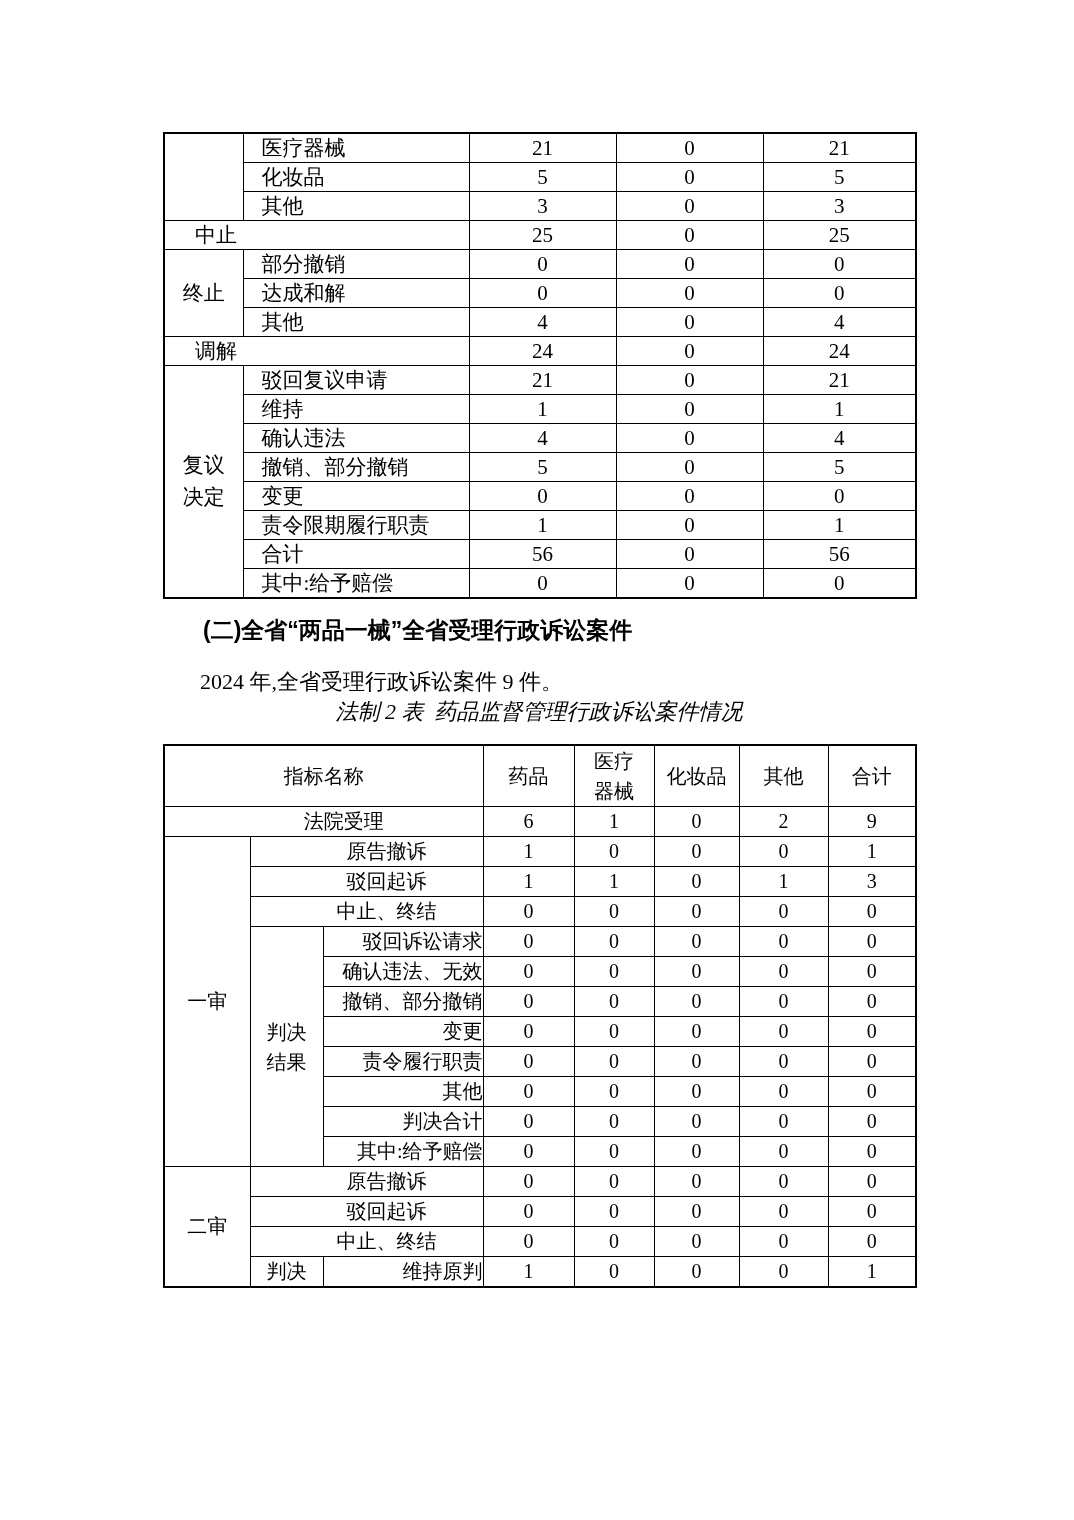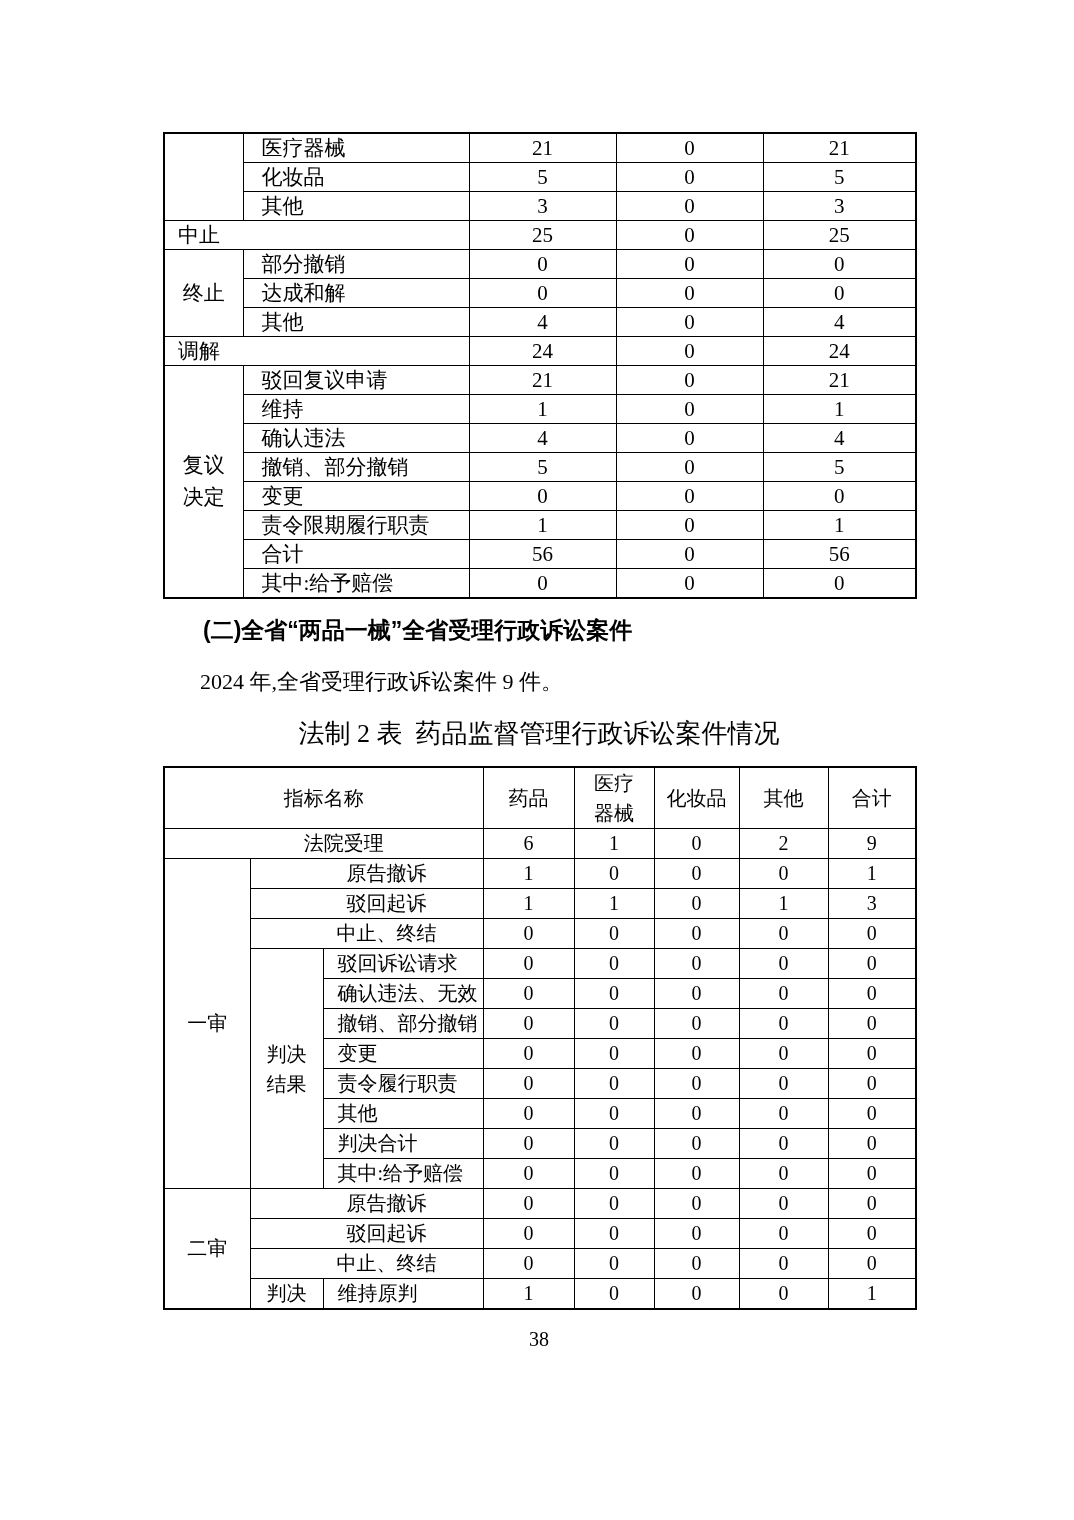--- a/index.html
+++ b/index.html
@@ -10,40 +10,40 @@
     color:#000;
   }
   .content { position:absolute; left:163px; top:132px; width:752px; }
 
   table { border-collapse:collapse; table-layout:fixed; width:752px; border:2.5px solid #000; }
   td { border:1.5px solid #000; vertical-align:middle; font-size:21px; height:29px; overflow:hidden; white-space:nowrap; }
 
   
   .t1 .g   { text-align:center; }
   .t1 .lbl { text-align:left; padding-left:18px; }
-  .t1 .full{ text-align:left; padding-left:13px; }
+  .t1 .full{ text-align:left; padding-left:30px; }
   .t1 .num { text-align:center; }
 
   
   .t2 td   { font-size:20px; height:30px; }
   .t2 .hdr { text-align:center; height:56px; }
   .t2 .g   { text-align:center; }
   .t2 .ctr { text-align:center;padding-left:40px; }
-  .t2 .lbl { text-align:left; padding-left:14px; }
+  .t2 .lbl { text-align:right; padding-left:14px; }
   .t2 .num { text-align:center; }
 
   .wrap2 { display:inline-block; width:2.12em; line-height:1.5; white-space:normal; word-break:break-all; text-align:center; vertical-align:middle; }
 
   .section-heading {
     margin:16px 0 0 40px;
     font-family:"Liberation Sans","DejaVu Sans",sans-serif;
     font-weight:bold; font-size:23px; line-height:30px;
   }
   .body-para { margin-top:22px; font-size:22px; line-height:30px; text-indent:37px; }
-  .table-caption { margin-top:22px; font-size:26px; line-height:30px; text-align:center; white-space:pre; }
+  .table-caption { font-size:22px; line-height:30px; text-align:center; white-space:pre;font-style:italic; }
   .t2 { margin-top:17px; }
   .page-number { margin-top:18px; font-size:20px; text-align:center; }
 </style>
 </head>
 <body>
 
 <div class="content">
 
   <table class="t1">
     <colgroup>
@@ -310,15 +310,14 @@
         <td class="lbl">维持原判</td>
         <td class="num">1</td>
         <td class="num">0</td>
         <td class="num">0</td>
         <td class="num">0</td>
         <td class="num">1</td>
       </tr>
     </tbody>
   </table>
 
-  <div class="page-number">38</div>
 
 </div>
 
 </body></html>

